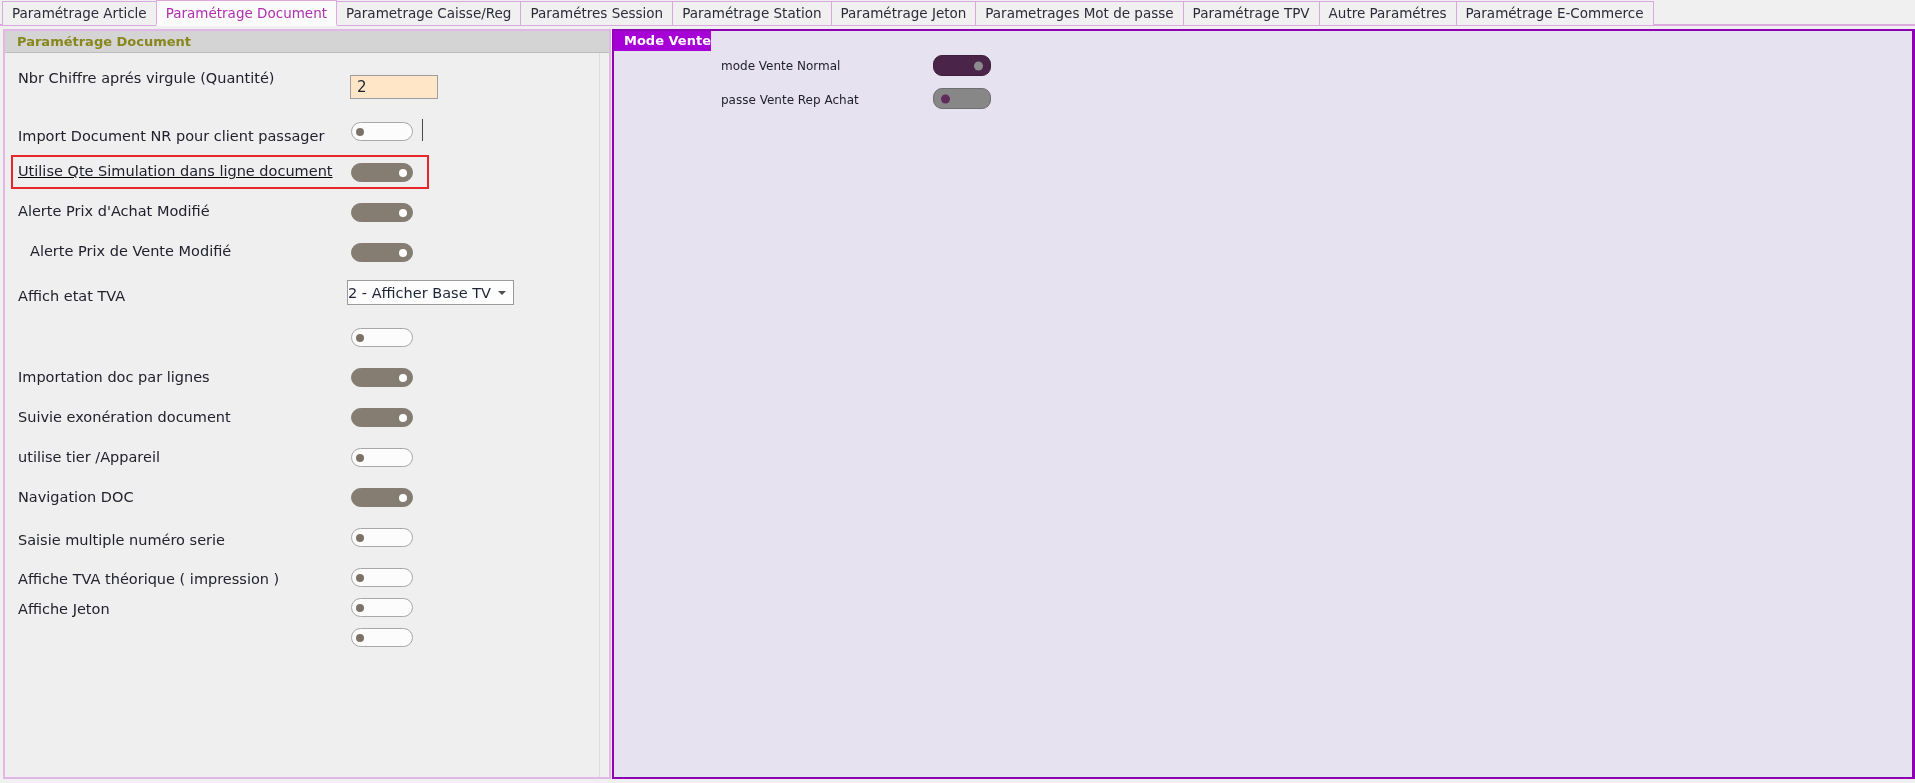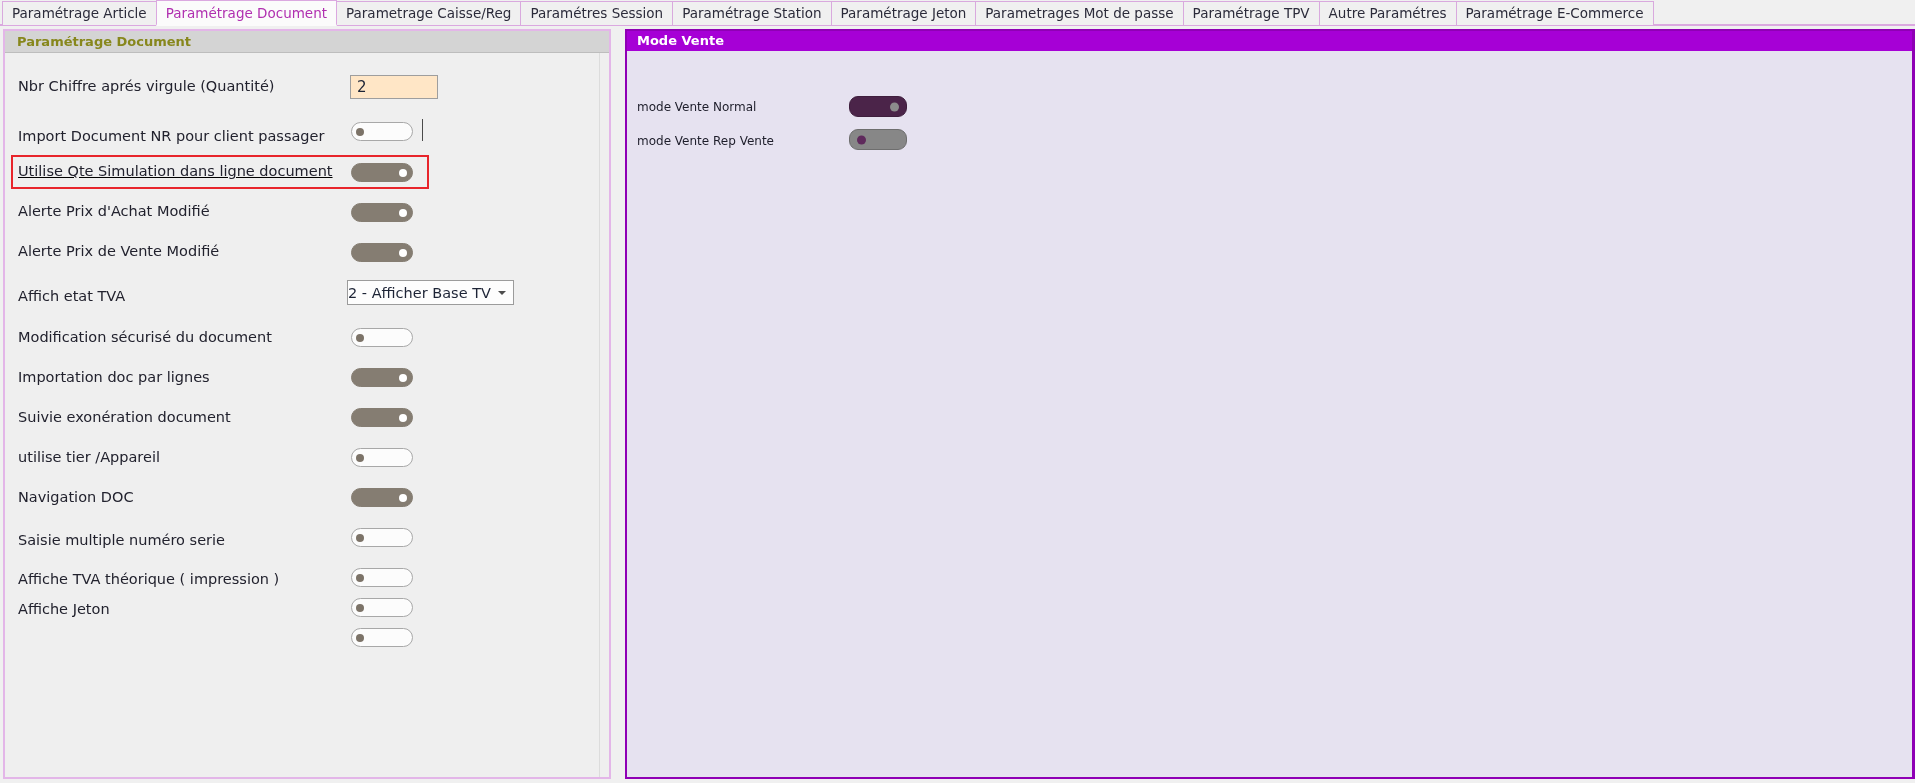--- a/index.html
+++ b/index.html
@@ -182,27 +182,25 @@
   .highlight-box {
     position: absolute;
     border: 2px solid #e8252b;
     pointer-events: none;
     z-index: 20;
   }
 
   
   .panel-right {
     flex: 1;
-    margin-left: 14px;
+    margin-left: 1px;
     background: #e6e2f0;
     border: 2px solid #8f00b5;
     border-right-width: 3px;
     display: flex;
-    flex-direction: column;
-    gap: 21px;
   }
   .panel-right-header {
     height: 20px;
     background: #a600d6;
     color: #ffffff;
     font-size: 13px;
     font-weight: bold;
     line-height: 20px;
     padding-left: 10px;
   }
@@ -275,21 +273,21 @@
   <div class="tab"><span>Paramétrage E-Commerce</span></div>
   <div class="tabstrip-right-fill"></div>
 </div>
 
 <div class="workspace">
 
   <div class="panel-left">
     <div class="panel-left-header">Paramétrage Document</div>
     <div class="panel-left-body">
 
-      <div class="row" style="top:20px;">
+      <div class="row" style="top:12px;">
         <span class="row-label">Nbr Chiffre aprés virgule (Quantité)</span>
       </div>
       <div class="ctrl" style="left:345px; top:22px;">
         <input class="textbox" type="text" value="2" style="">
       </div>
 
       <div class="row" style="top:65px;align-items:flex-end;">
         <span class="row-label">Import Document NR pour client passager</span>
       </div>
       <div class="ctrl" style="left:346px; top:69px;">
@@ -311,42 +309,39 @@
 
       <div class="row" style="top:145px;">
         <span class="row-label">Alerte Prix d'Achat Modifié</span>
       </div>
       <div class="ctrl" style="left:346px; top:150px;">
         <div class="toggle on">
             <span class="knob"></span>
           </div>
       </div>
 
-      <div class="row" style="top:185px;">
+      <div class="row" style="top:185px;margin-left:12px;">
         <span class="row-label">Alerte Prix de Vente Modifié</span>
       </div>
       <div class="ctrl" style="left:346px; top:190px;">
         <div class="toggle on">
             <span class="knob"></span>
           </div>
       </div>
 
       <div class="row" style="top:230px;">
         <span class="row-label">Affich etat TVA</span>
       </div>
       <div class="ctrl" style="left:342px; top:227px;">
         <div class="selectbox">
           <span>2 - Afficher Base TV</span>
           <span class="arrow"></span>
         </div>
       </div>
 
-      <div class="row" style="top:271px;">
-        <span class="row-label">Modification sécurisé du document</span>
-      </div>
       <div class="ctrl" style="left:346px; top:275px;">
         <div class="toggle off">
             <span class="knob"></span>
           </div>
       </div>
 
       <div class="row" style="top:311px;">
         <span class="row-label">Importation doc par lignes</span>
       </div>
       <div class="ctrl" style="left:346px; top:315px;">
@@ -429,21 +424,21 @@
       <div class="rrow" style="left:10px; top:22px;">
         <span class="rrow-label">mode Vente Normal</span>
       </div>
       <div class="ctrl" style="left:222px; top:24px;">
         <div class="vtoggle purple-on">
             <span class="knob"></span>
           </div>
       </div>
 
       <div class="rrow" style="left:10px; top:56px;">
-        <span class="rrow-label">mode Vente Rep Vente</span>
+        <span class="rrow-label">passe Vente Rep Achat</span>
       </div>
       <div class="ctrl" style="left:222px; top:57px;">
         <div class="vtoggle gray-off">
             <span class="knob"></span>
           </div>
       </div>
 
     </div>
   </div>
 

